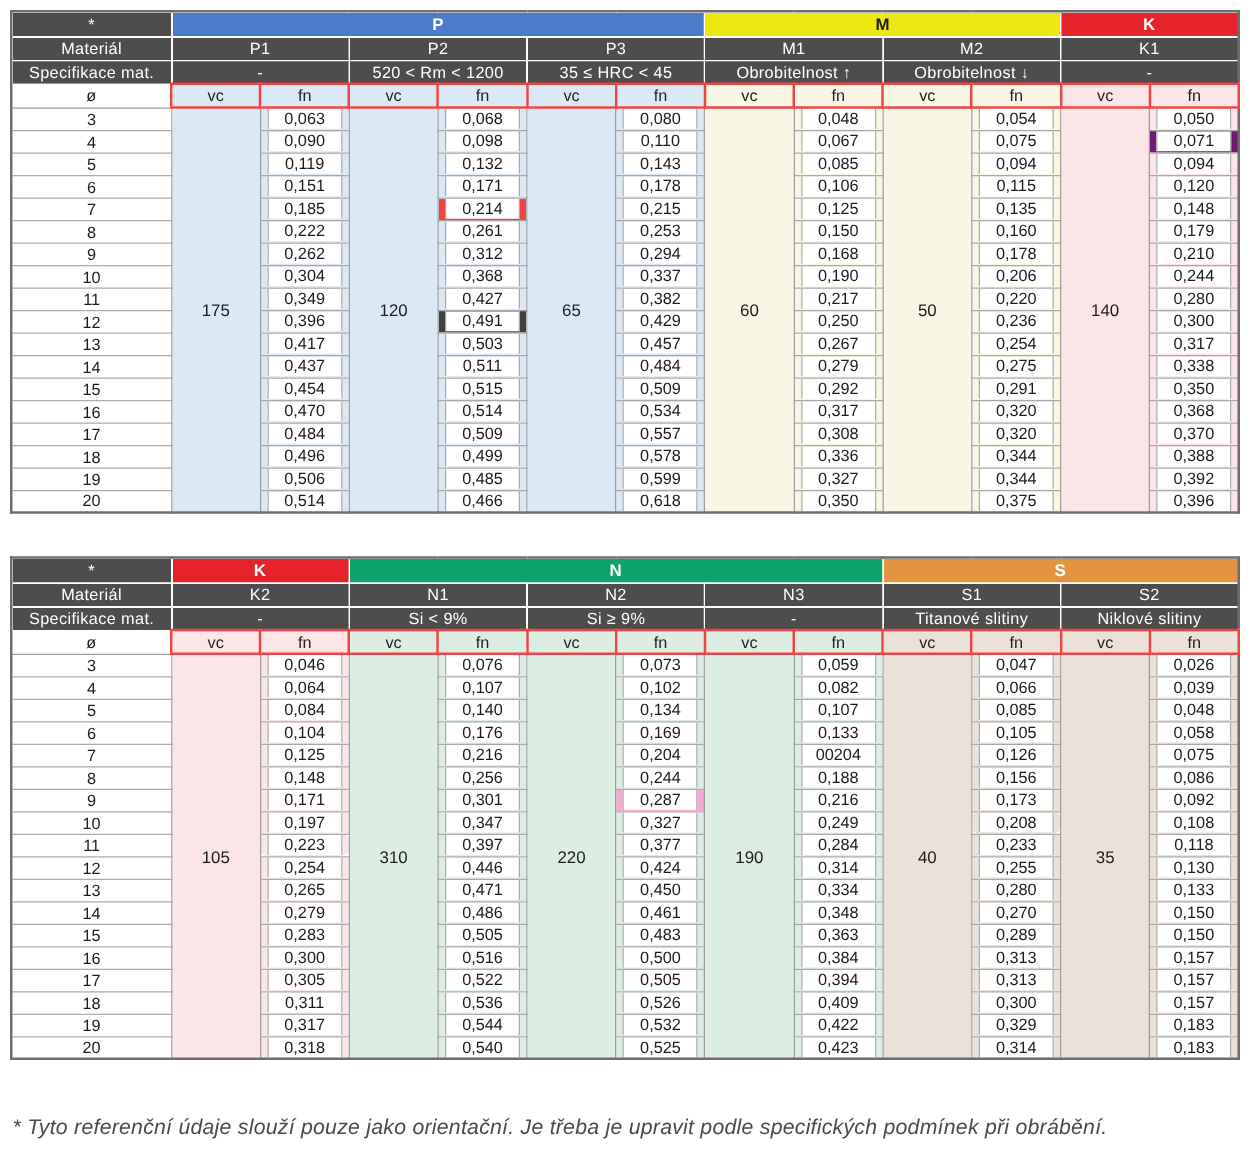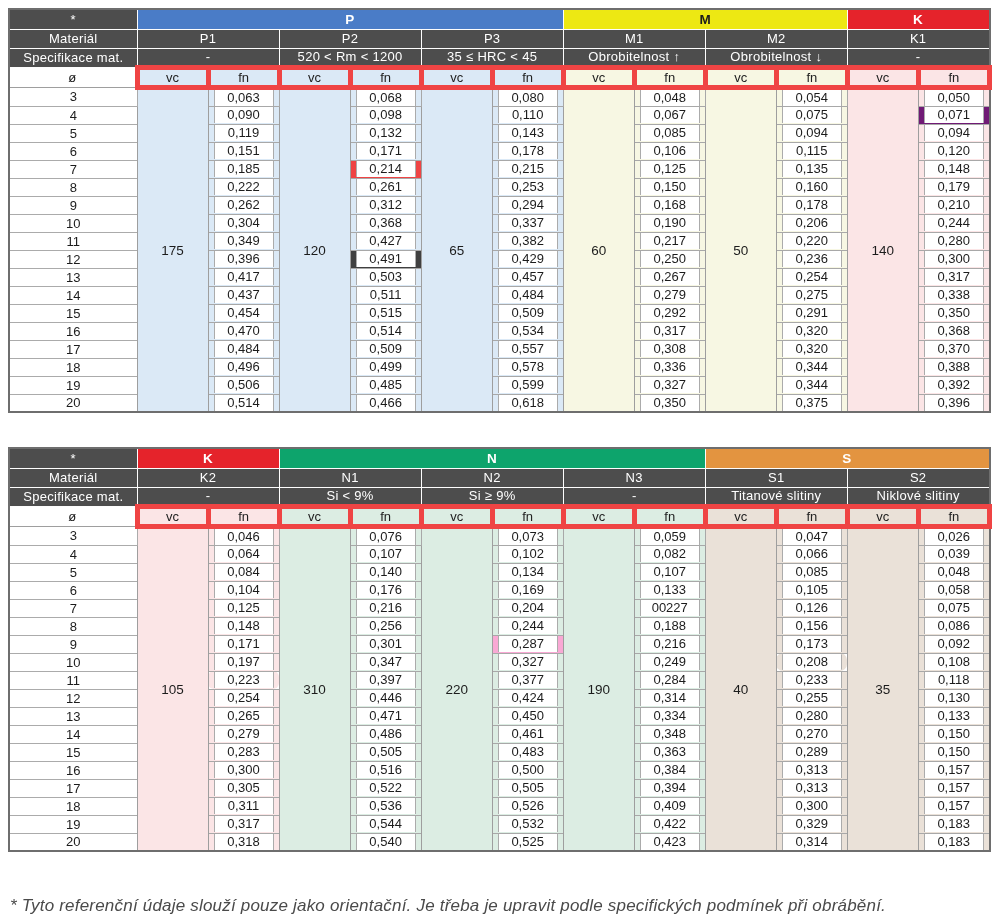--- a/index.html
+++ b/index.html
@@ -27,21 +27,21 @@
   .hgroup {
     border:1px solid #fdfdfd;
     font-weight:bold; font-size:13.5px; height:20px;
     letter-spacing:0.5px;
   }
   .dhead {
     background:#fff; border:1px solid #9e9e9e;
     font-weight:normal; font-size:13px; height:19px;
   }
   .chead {
-    border:5px solid #ef4444;
+    border:2px solid #ef4444;
     font-weight:normal; font-size:13px; height:19px; color:#222;
   }
   tbody tr { height:18px; }
   td.dia {
     background:#fff; border:1px solid #ababab;
     font-size:13px;
   }
   td.vc {
     border:1px solid #9e9e9e;
     font-size:13.5px;
@@ -668,21 +668,21 @@
           <td class="fn" style="background: rgb(251, 229, 230);">
             <div class="box">0,125</div>
           </td>
           <td class="fn" style="background: rgb(220, 237, 227);">
             <div class="box">0,216</div>
           </td>
           <td class="fn" style="background: rgb(220, 237, 227);">
             <div class="box">0,204</div>
           </td>
           <td class="fn" style="background: rgb(220, 237, 227);">
-            <div class="box">00227</div>
+            <div class="box">00204</div>
           </td>
           <td class="fn" style="background: rgb(234, 225, 216);">
             <div class="box">0,126</div>
           </td>
           <td class="fn" style="background: rgb(234, 225, 216);">
             <div class="box">0,075</div>
           </td>
         </tr>
         <tr>
           <td class="dia">8</td>

